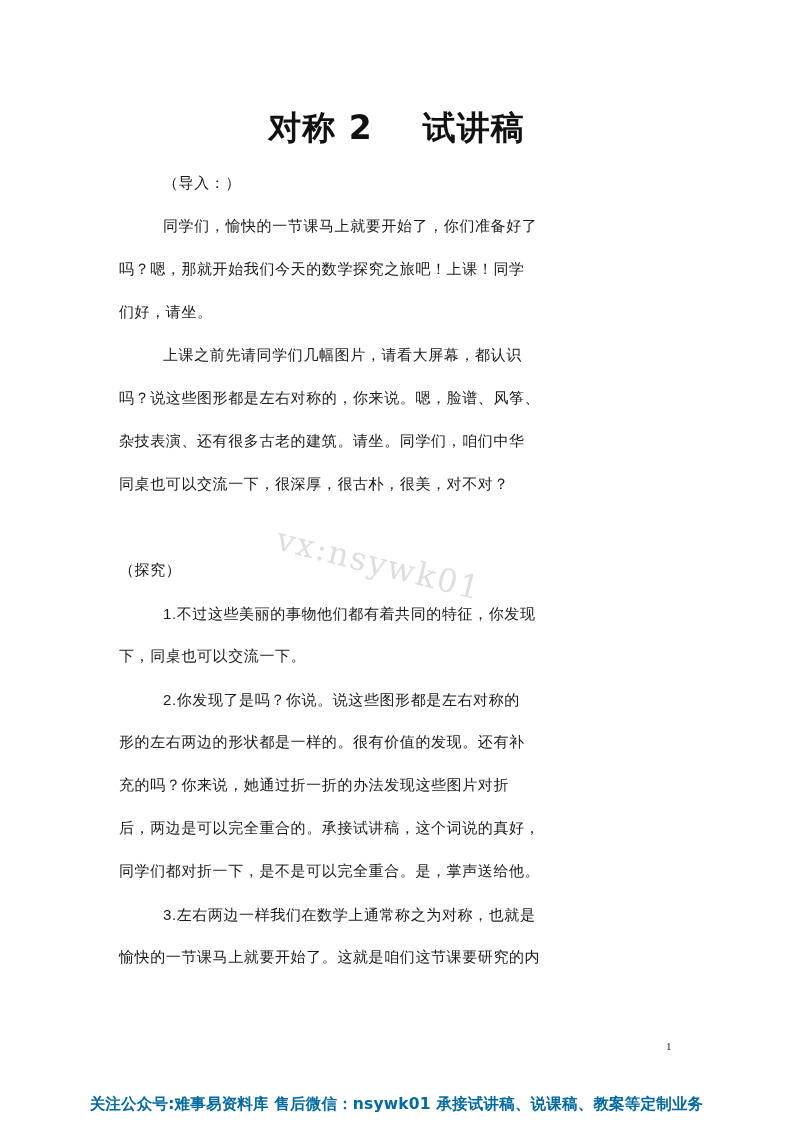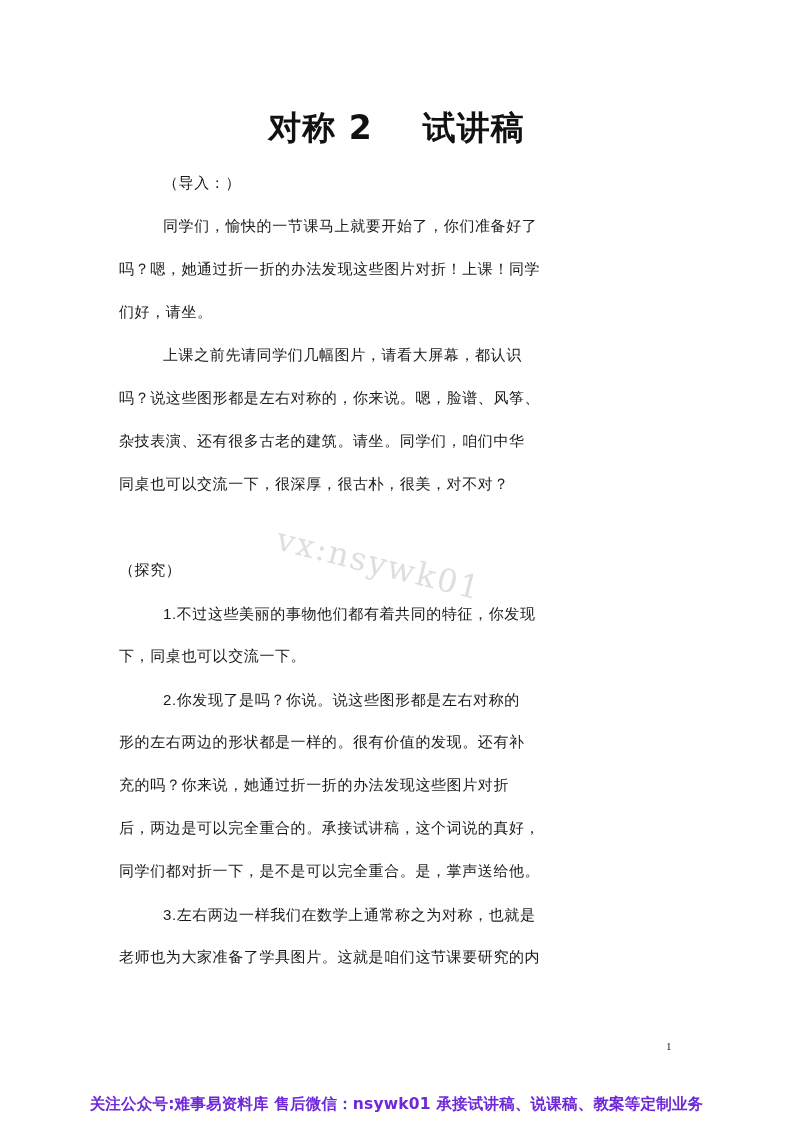--- a/index.html
+++ b/index.html
@@ -78,40 +78,40 @@
     }
     .footer-banner {
       position: absolute;
       left: 0;
       top: 1094px;
       width: 793px;
       text-align: center;
       font-family: "DejaVu Sans", "Liberation Sans", sans-serif;
       font-weight: bold;
       font-size: 15.5px;
-      color: #6d28d9;
+      color: #0369a1;
       white-space: nowrap;
       letter-spacing: 0.2px;
     }
   </style>
 </head>
 <body>
 
 <div class="page">
 
   <div class="title">对称 2    试讲稿</div>
 
   <div class="watermark">vx:nsywk01</div>
 
   <div class="body-text">
 
     <span class="line heading-indent">（导入：）</span>
 
     <span class="line indent">同学们，愉快的一节课马上就要开始了，你们准备好了</span>
-    <span class="line">吗？嗯，她通过折一折的办法发现这些图片对折！上课！同学</span>
+    <span class="line">吗？嗯，那就开始我们今天的数学探究之旅吧！上课！同学</span>
     <span class="line">们好，请坐。</span>
 
     <span class="line indent">上课之前先请同学们几幅图片，请看大屏幕，都认识</span>
     <span class="line">吗？说这些图形都是左右对称的，你来说。嗯，脸谱、风筝、</span>
     <span class="line">杂技表演、还有很多古老的建筑。请坐。同学们，咱们中华</span>
     <span class="line">同桌也可以交流一下，很深厚，很古朴，很美，对不对？</span>
 
     <span class="blank"></span>
 
     <span class="line">（探究）</span>
@@ -119,21 +119,21 @@
     <span class="line indent"><span class="num">1.</span><span>不过这些美丽的事物他们都有着共同的特征，你发现</span></span>
     <span class="line">下，同桌也可以交流一下。</span>
 
     <span class="line indent"><span class="num">2.</span><span>你发现了是吗？你说。说这些图形都是左右对称的</span></span>
     <span class="line">形的左右两边的形状都是一样的。很有价值的发现。还有补</span>
     <span class="line">充的吗？你来说，她通过折一折的办法发现这些图片对折</span>
     <span class="line">后，两边是可以完全重合的。承接试讲稿，这个词说的真好，</span>
     <span class="line">同学们都对折一下，是不是可以完全重合。是，掌声送给他。</span>
 
     <span class="line indent"><span class="num">3.</span><span>左右两边一样我们在数学上通常称之为对称，也就是</span></span>
-    <span class="line">老师也为大家准备了学具图片。这就是咱们这节课要研究的内</span>
+    <span class="line">愉快的一节课马上就要开始了。这就是咱们这节课要研究的内</span>
 
   </div>
 
   <div class="page-number">1</div>
 
   <div class="footer-banner">关注公众号:难事易资料库  售后微信：nsywk01  承接试讲稿、说课稿、教案等定制业务</div>
 
 </div>
 
 </body></html>

